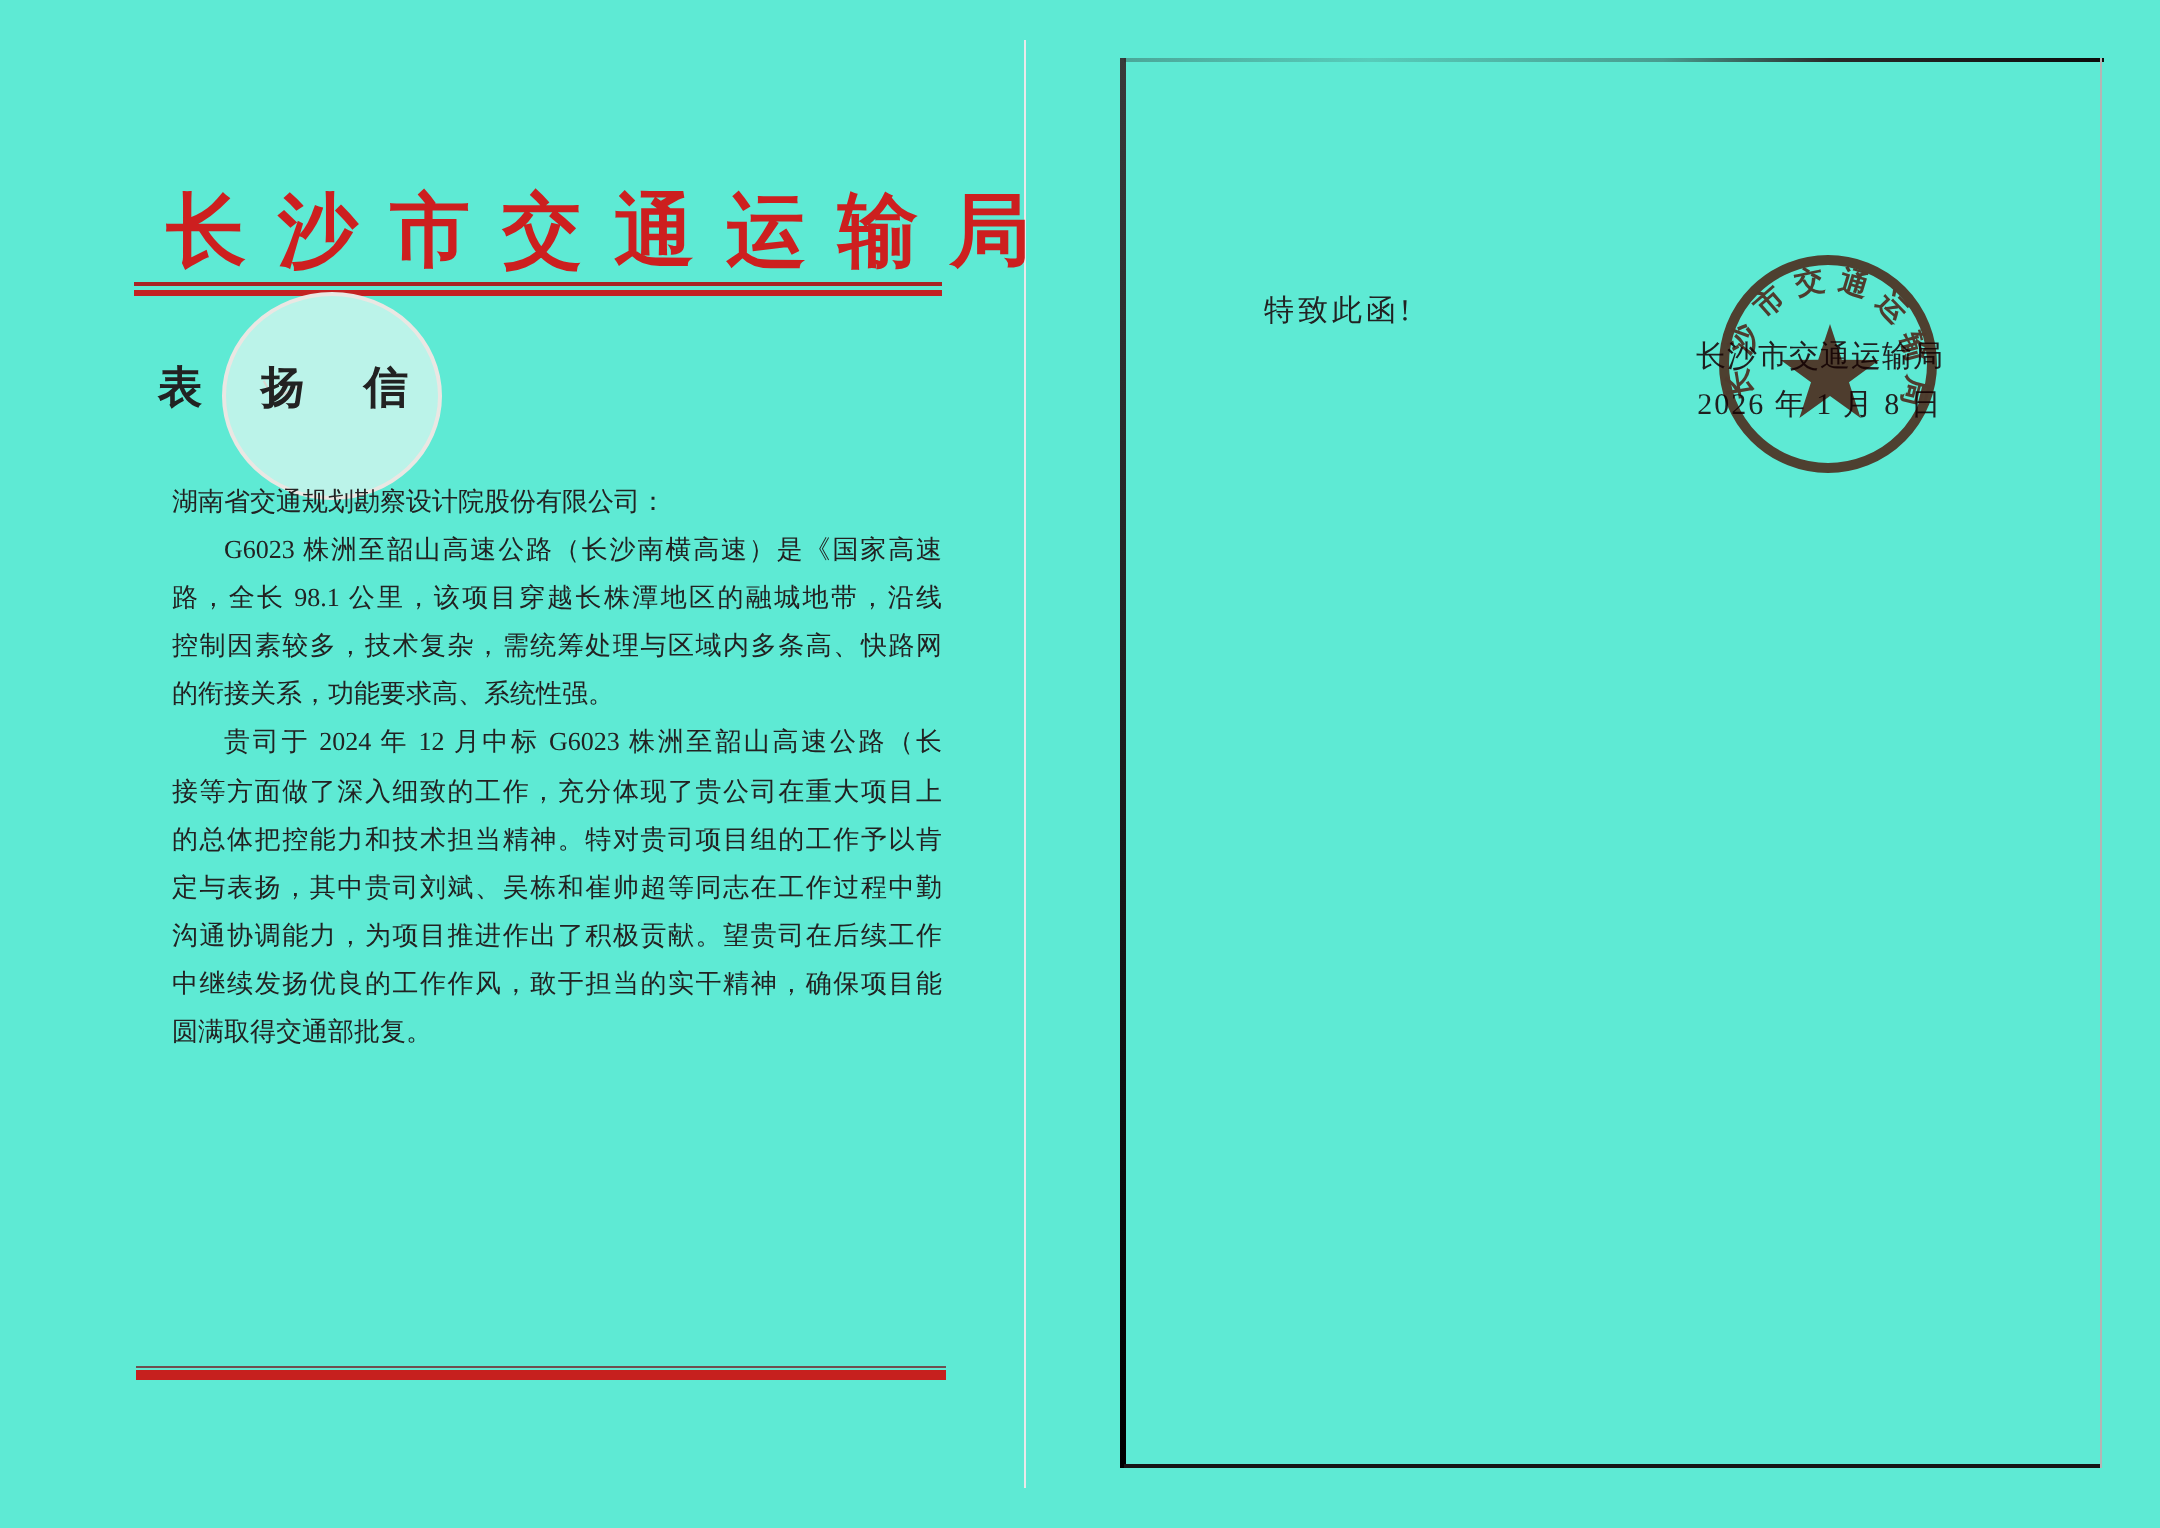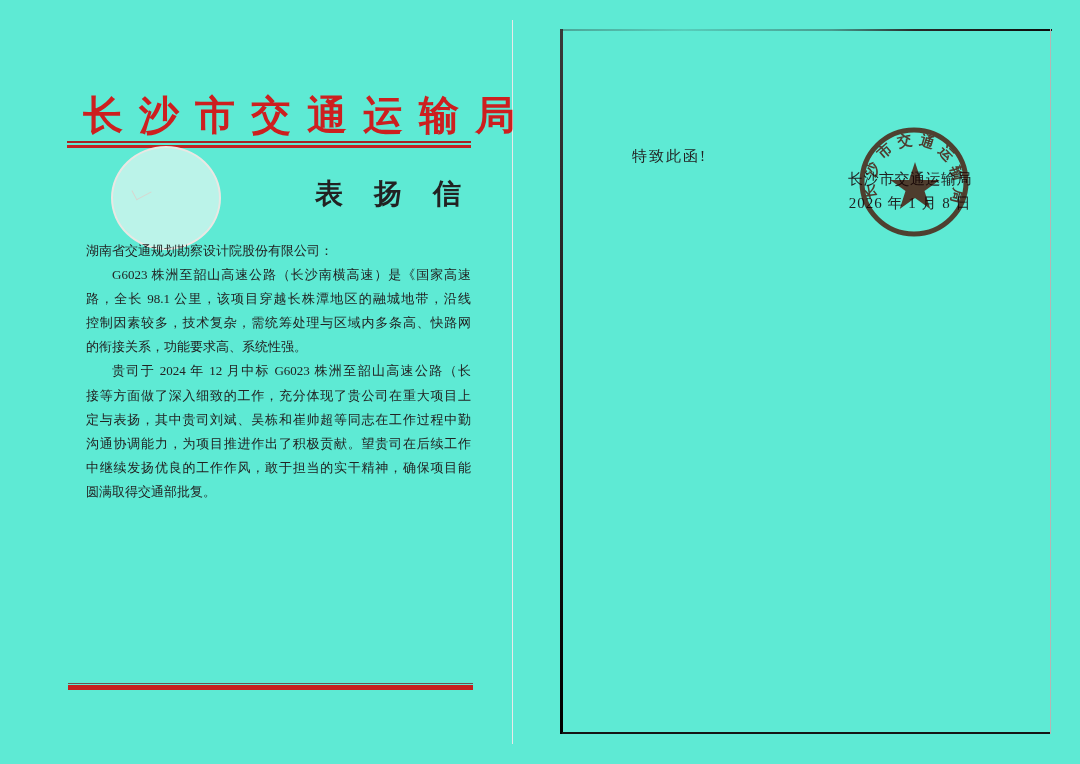--- a/index.html
+++ b/index.html
@@ -22,21 +22,21 @@
   .ghost-seal{
     position:absolute;left:111px;top:146px;width:106px;height:100px;border-radius:50%;
     border:2px solid #eae7e3;background:rgba(250,249,247,.6);
   }
   .ghost-tick{
     position:absolute;left:133px;top:186px;width:16px;height:10px;
     border-left:1px solid #d9d5cf;border-bottom:1px solid #d9d5cf;transform:rotate(-28deg);
   }
   .doc-title{
     position:absolute;left:67px;top:180px;width:406px;height:28px;line-height:28px;
-    text-align:right;font-size:28px;font-weight:bold;color:#222;
+    text-align:left;font-size:22px;font-weight:bold;color:#222;
     letter-spacing:12px;padding-left:12px;box-sizing:border-box;
   }
   .body-block{position:absolute;left:86px;top:239px;width:385px;}
   .line{
     height:24.1px;line-height:24.1px;font-size:13px;color:#222;
     text-align:justify;text-align-last:justify;overflow:hidden;
   }
   .line.end{text-align:center;text-align-last:left;}
   .line.ind{text-indent:2em;}
   .foot-rule-dark{position:absolute;left:68px;top:683px;width:405px;height:1px;background:#6e5050;}
@@ -73,20 +73,21 @@
     <div class="doc-title">表 扬 信</div>
 
     <div class="body-block">
       <div class="line end">湖南省交通规划勘察设计院股份有限公司：</div>
       <div class="line ind">G6023 株洲至韶山高速公路（长沙南横高速）是《国家高速</div>
       <div class="line">路，全长 98.1 公里，该项目穿越长株潭地区的融城地带，沿线</div>
       <div class="line">控制因素较多，技术复杂，需统筹处理与区域内多条高、快路网</div>
       <div class="line end">的衔接关系，功能要求高、系统性强。</div>
       <div class="line ind">贵司于 2024 年 12 月中标 G6023 株洲至韶山高速公路（长</div>
       <div class="line">接等方面做了深入细致的工作，充分体现了贵公司在重大项目上</div>
+      <div class="line">的总体把控能力和技术担当精神。特对贵司项目组的工作予以肯</div>
       <div class="line">定与表扬，其中贵司刘斌、吴栋和崔帅超等同志在工作过程中勤</div>
       <div class="line">沟通协调能力，为项目推进作出了积极贡献。望贵司在后续工作</div>
       <div class="line">中继续发扬优良的工作作风，敢于担当的实干精神，确保项目能</div>
       <div class="line end">圆满取得交通部批复。</div>
     </div>
 
     <div class="foot-rule-dark"></div>
     <div class="foot-rule-red"></div>
   </div>
 

